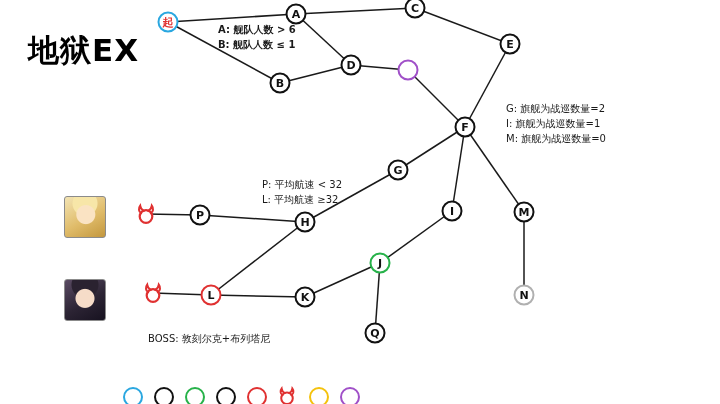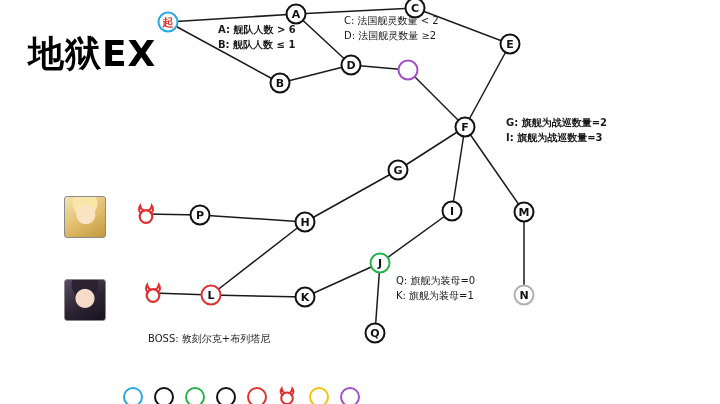--- a/index.html
+++ b/index.html
@@ -3,21 +3,21 @@
 <meta charset="utf-8">
 <style>
   html,body{margin:0;padding:0;background:#fff;}
   .stage{
     position:relative;width:720px;height:404px;background:#ffffff;
     overflow:hidden;font-family:"DejaVu Sans",sans-serif;
   }
   .edges{position:absolute;left:0;top:0;z-index:1;}
   .title{
     position:absolute;left:28px;top:30px;z-index:4;
-    font-size:36px;font-weight:bold;color:#000;letter-spacing:1px;
+    font-size:31px;font-weight:bold;color:#000;letter-spacing:1px;
   }
   .node{
     position:absolute;z-index:3;width:21px;height:21px;border-radius:50%;
     background:#fff;border:2.5px solid #111;box-sizing:border-box;
     display:flex;align-items:center;justify-content:center;
     font-size:11px;font-weight:bold;color:#111;
     transform:translate(-50%,-50%);
   }
   .devil{
     position:absolute;z-index:3;width:24px;height:24px;
@@ -107,31 +107,28 @@
         <circle cx="12" cy="14.5" r="6.3" fill="#fff" stroke="#e03131" stroke-width="2.2"></circle>
         <path d="M7.2,11.2 C4.6,9.6 4.2,6.2 6.2,3.6 C6.6,6.4 8.2,8.2 9.8,8.9" fill="none" stroke="#e03131" stroke-width="2" stroke-linecap="round"></path>
         <path d="M16.8,11.2 C19.4,9.6 19.8,6.2 17.8,3.6 C17.4,6.4 15.8,8.2 14.2,8.9" fill="none" stroke="#e03131" stroke-width="2" stroke-linecap="round"></path>
       </svg></div>
     <div class="node" style="border-color: rgb(176, 176, 176); color: rgb(17, 17, 17); left: 524px; top: 295px;">N</div>
     <div class="node" style="border-color: rgb(17, 17, 17); color: rgb(17, 17, 17); left: 375px; top: 333px;">Q</div>
     <div class="annotation" style="left: 218px; top: 22px; font-weight: bold;">
       <div>A: 舰队人数 &gt; 6</div>
       <div>B: 舰队人数 ≤ 1</div>
     </div>
-    <div class="annotation" style="left: 344px; top: 13px;">
-      <div>C: 法国舰灵数量 &lt; 2</div>
-      <div>D: 法国舰灵数量 ≥2</div>
+    <div class="annotation" style="left: 506px; top: 101px;">
+      <div>G: 旗舰为战巡数量=2</div>
+      <div>I: 旗舰为战巡数量=1</div>
+      <div>M: 旗舰为战巡数量=0</div>
     </div>
-    <div class="annotation" style="left: 506px; top: 115px; font-weight: bold;">
-      <div>G: 旗舰为战巡数量=2</div>
-      <div>I: 旗舰为战巡数量=3</div>
-    </div>
-    <div class="annotation" style="left: 396px; top: 273px;">
-      <div>Q: 旗舰为装母=0</div>
-      <div>K: 旗舰为装母=1</div>
+    <div class="annotation" style="left: 262px; top: 177px;">
+      <div>P: 平均航速 &lt; 32</div>
+      <div>L: 平均航速 ≥32</div>
     </div>
     <div class="annotation" style="left: 148px; top: 331px; text-align: center;">
       <div>BOSS: 敦刻尔克+布列塔尼</div>
     </div>
     <div class="legend-circle" style="border-color: rgb(42, 167, 224); left: 133px; top: 397px;"></div>
     <div class="legend-circle" style="border-color: rgb(17, 17, 17); left: 164px; top: 397px;"></div>
     <div class="legend-circle" style="border-color: rgb(39, 178, 74); left: 195px; top: 397px;"></div>
     <div class="legend-circle" style="border-color: rgb(17, 17, 17); left: 226px; top: 397px;"></div>
     <div class="legend-circle" style="border-color: rgb(224, 49, 49); left: 257px; top: 397px;"></div>
     <div class="devil" style="left: 288px; top: 397px;"><svg viewBox="0 0 24 24" width="22" height="22">

